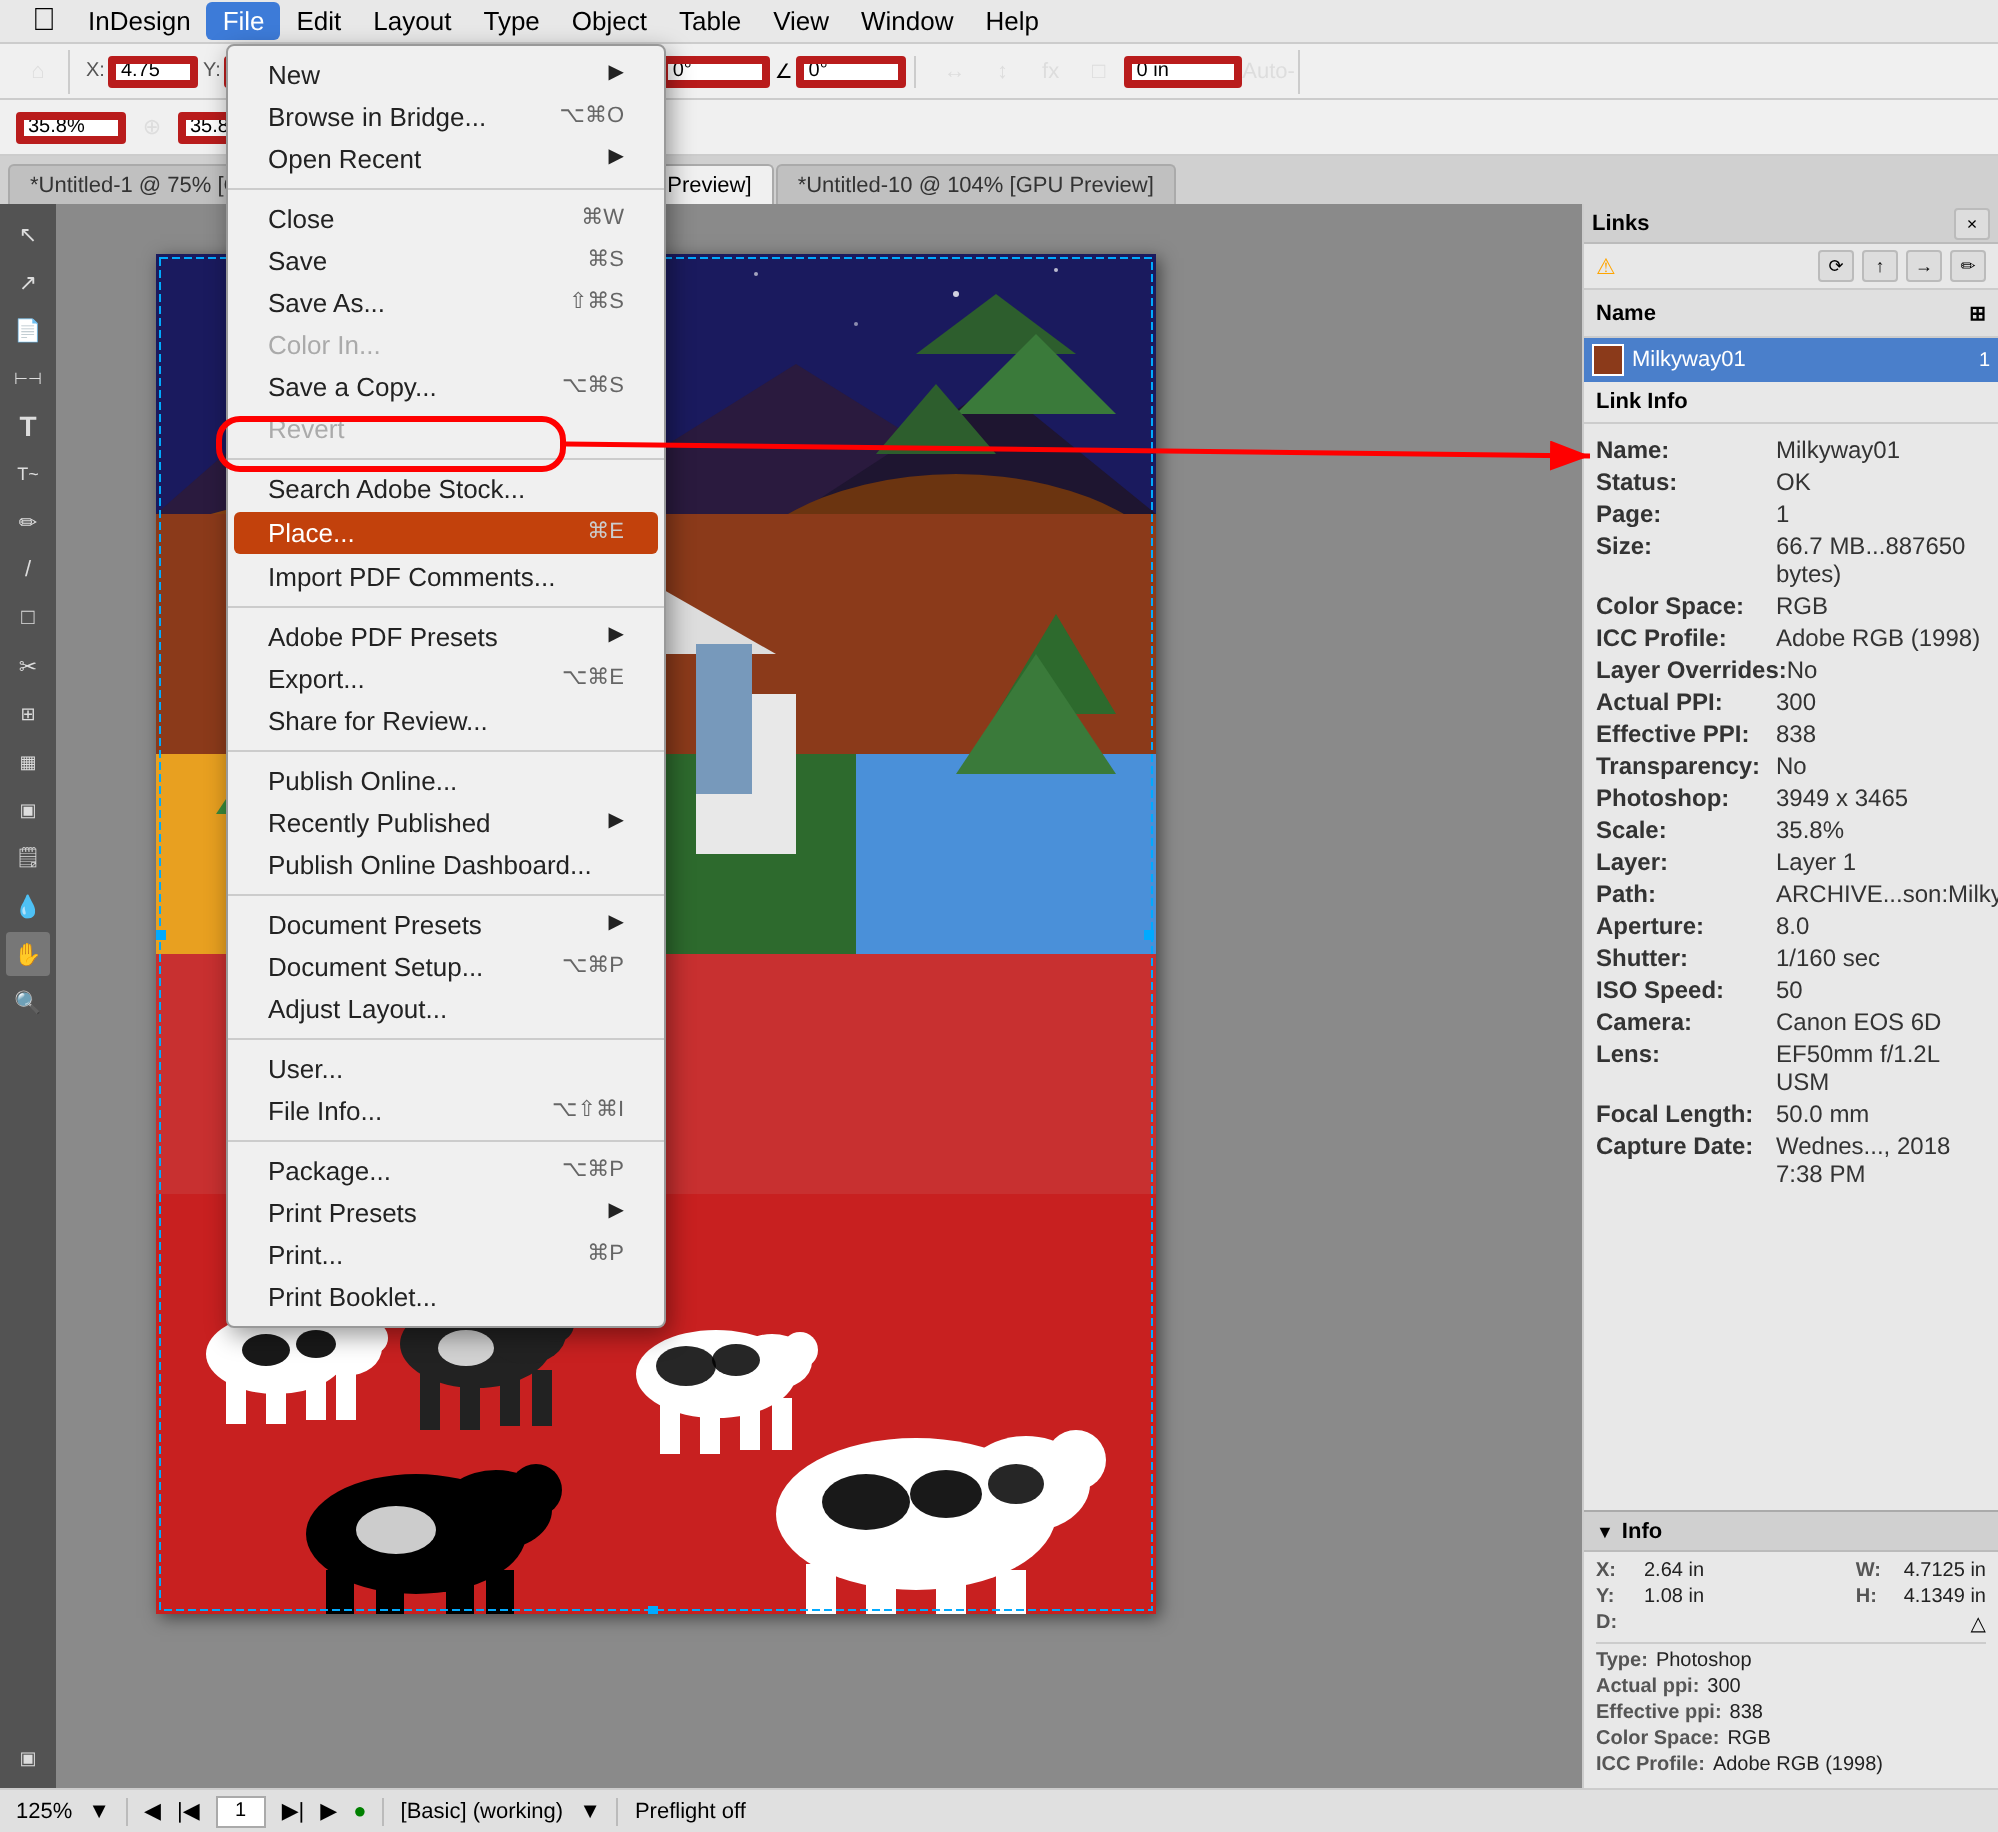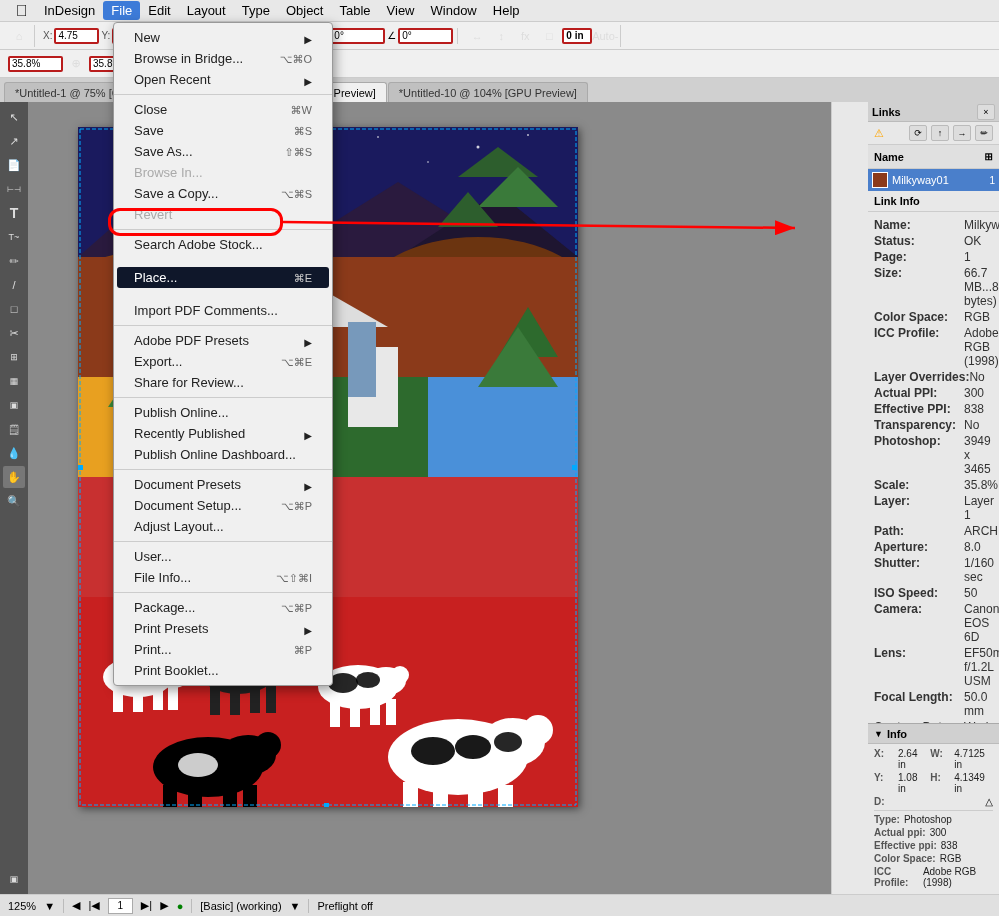--- a/index.html
+++ b/index.html
@@ -6,21 +6,21 @@
     body { width: 999px; height: 916px; background: #b0b0b0; font-family: -apple-system, 'Helvetica Neue', Arial, sans-serif; font-size: 12px; overflow: hidden; position: relative; }
 
     
     .menubar { height: 22px; background: #e8e8e8; display: flex; align-items: center; padding: 0 8px; border-bottom: 1px solid #ccc; position: relative; z-index: 100; }
     .menubar-item { padding: 2px 8px; font-size: 13px; cursor: default; border-radius: 3px; }
     .menubar-item.active { background: #3d7bd8; color: white; }
 
     
     .toolbar { height: 28px; background: #f0f0f0; border-bottom: 1px solid #ccc; display: flex; align-items: center; padding: 0 4px; gap: 4px; }
     .toolbar-section { display: flex; align-items: center; gap: 2px; padding: 0 4px; border-right: 1px solid #ccc; }
-    .toolbar-input { border: 2px solid #b91c1c; border-radius: 2px; height: 16px; width: 55px; font-size: 10px; padding: 0 2px; background: white; }
+    .toolbar-input { border: 4px solid #b91c1c; border-radius: 2px; height: 16px; width: 55px; font-size: 10px; padding: 0 2px; background: white; }
     .toolbar-label { font-size: 10px; color: #555; }
 
     
     .toolbar2 { height: 28px; background: #f0f0f0; border-bottom: 1px solid #ccc; display: flex; align-items: center; padding: 0 4px; gap: 4px; }
 
     
     .tabbar { height: 24px; background: #d0d0d0; display: flex; align-items: flex-end; padding: 0 4px; }
     .tab { height: 20px; padding: 0 10px; font-size: 11px; display: flex; align-items: center; background: #c0c0c0; border: 1px solid #aaa; border-bottom: none; border-radius: 3px 3px 0 0; cursor: pointer; margin-right: 1px; color: #333; }
     .tab.active { background: #f0f0f0; color: #000; }
 
@@ -29,30 +29,30 @@
 
     
     .left-toolbar { width: 28px; background: #535353; display: flex; flex-direction: column; align-items: center; padding: 4px 0; gap: 2px; }
     .tool-btn { width: 22px; height: 22px; display: flex; align-items: center; justify-content: center; cursor: pointer; border-radius: 2px; color: #ddd; font-size: 11px; }
     .tool-btn.active { background: #777; }
 
     
     .canvas-area { flex: 1; background: #8a8a8a; position: relative; overflow: hidden; }
 
     
-    .right-panel { width: 168px; background: #e8e8e8; border-left: 1px solid #ccc; display: flex; flex-direction: column; padding-left: 36px; }
+    .right-panel { width: 208px; background: #e8e8e8; border-left: 1px solid #ccc; display: flex; flex-direction: column; }
     .links-table-header { height: 24px; background: #e0e0e0; border-bottom: 1px solid #ccc; display: flex; align-items: center; padding: 0 6px; font-size: 11px; font-weight: bold; }
     .links-table-row { height: 22px; background: #4a7fcb; color: white; display: flex; align-items: center; padding: 0 4px; font-size: 11px; gap: 4px; }
     .link-info { padding: 6px; font-size: 12px; color: #222; }
     .link-info-row { display: flex; margin-bottom: 2px; }
     .link-info-label { font-weight: bold; min-width: 90px; color: #333; }
     .link-info-value { color: #333; }
     .dropdown-menu { position: absolute; top: 22px; left: 113px; width: 220px; background: #f0f0f0; border: 1px solid #999; box-shadow: 2px 4px 12px rgba(0,0,0,0.4); z-index: 200; border-radius: 4px; padding: 4px 0; }
-    .menu-item { padding: 3px 20px; font-size: 13px; color: #222; cursor: default; display: flex; align-items: flex-end; justify-content: space-between; position: relative; white-space: nowrap; }
-    .menu-item.highlighted { background: #0f172a; color: white; border-radius: 3px; margin: 12px 3px; padding: 3px 17px; }
+    .menu-item { padding: 3px 20px; font-size: 13px; color: #222; cursor: default; display: flex; align-items: flex-start; justify-content: space-between; position: relative; white-space: nowrap; }
+    .menu-item.highlighted { background: #c2410c; color: white; border-radius: 3px; margin: 1px 3px; padding: 3px 17px; }
     .menu-item.disabled { color: #aaa; }
     .menu-separator { height: 1px; background: #ccc; margin: 4px 0; }
     .shortcut { font-size: 11px; color: #666; margin-left: 8px; }
     .menu-item.highlighted .shortcut { color: #ccc; }
     .menu-arrow { font-size: 10px; }
 
     
     .statusbar { height: 22px; background: #e0e0e0; border-top: 1px solid #ccc; display: flex; align-items: center; padding: 0 8px; font-size: 11px; gap: 8px; position: absolute; bottom: 0; left: 0; right: 0; }
     .status-sep { width: 1px; height: 14px; background: #bbb; }
 
@@ -107,21 +107,21 @@
     <span style="font-size:10px;">∠</span>
     <input class="toolbar-input" value="0°" style="">
     <span style="font-size:10px;">∠</span>
     <input class="toolbar-input" value="0°" style="">
   </div>
   <div class="toolbar-section">
     <div class="tool-btn">↔</div>
     <div class="tool-btn">↕</div>
     <div class="tool-btn">fx</div>
     <div class="tool-btn">□</div>
-    <input class="toolbar-input" style="width: 30px; font-weight: bold;" value="0 in">
+    <input class="toolbar-input" style="width: 59px;" value="0 in">
     <div class="tool-btn">Auto-</div>
   </div>
 </div>
 
 <div class="toolbar2">
   <div class="toolbar-section">
     <input class="toolbar-input" value="35.8%" style="">
     <div class="tool-btn">⊕</div>
     <input class="toolbar-input" value="35.8%" style="">
   </div>
@@ -482,21 +482,21 @@
   </div>
   <div class="menu-item">
     <span>Save</span>
     <span class="shortcut">⌘S</span>
   </div>
   <div class="menu-item">
     <span>Save As...</span>
     <span class="shortcut">⇧⌘S</span>
   </div>
   <div class="menu-item disabled">
-    <span>Browse In...</span>
+    <span>Color In...</span>
   </div>
   <div class="menu-item">
     <span>Save a Copy...</span>
     <span class="shortcut">⌥⌘S</span>
   </div>
   <div class="menu-item disabled">
     <span>Revert</span>
   </div>
   <div class="menu-separator"></div>
   <div class="menu-item">

